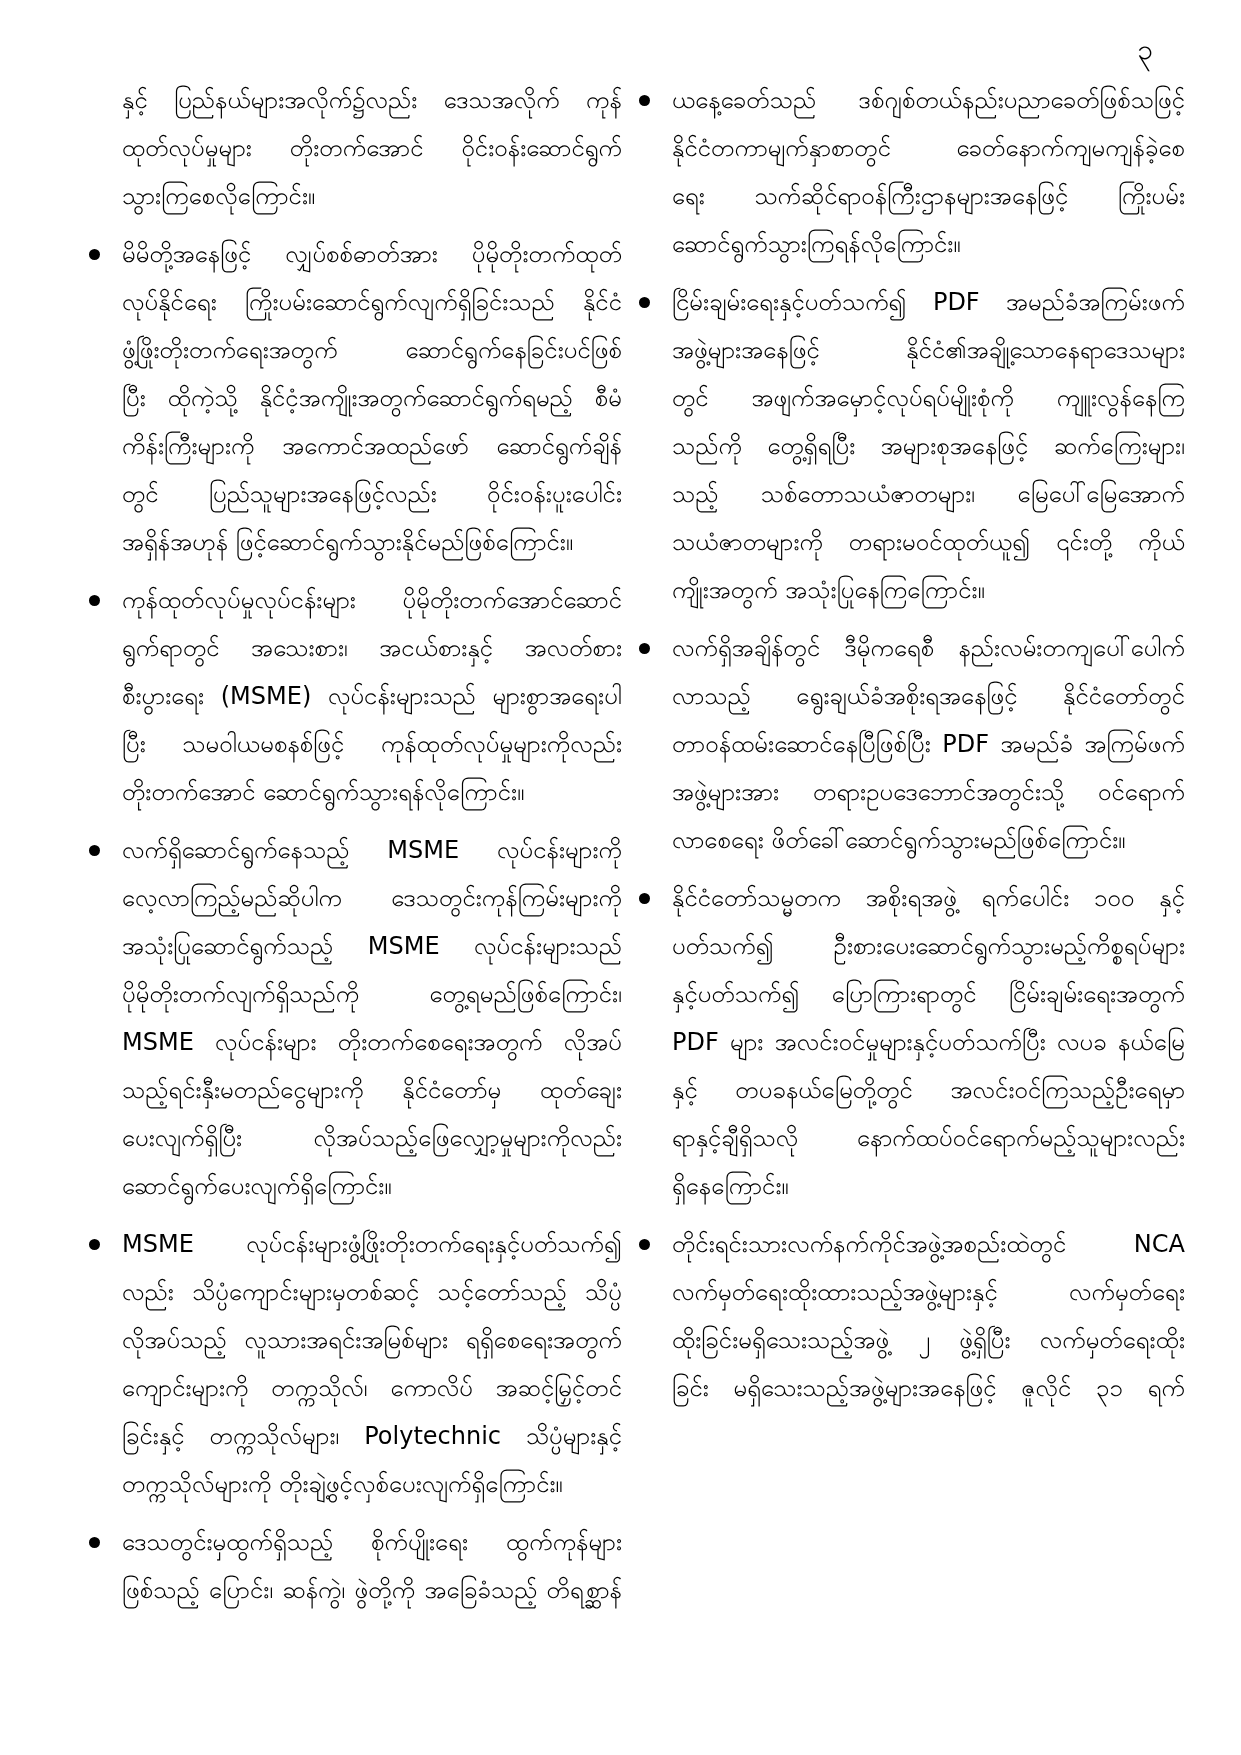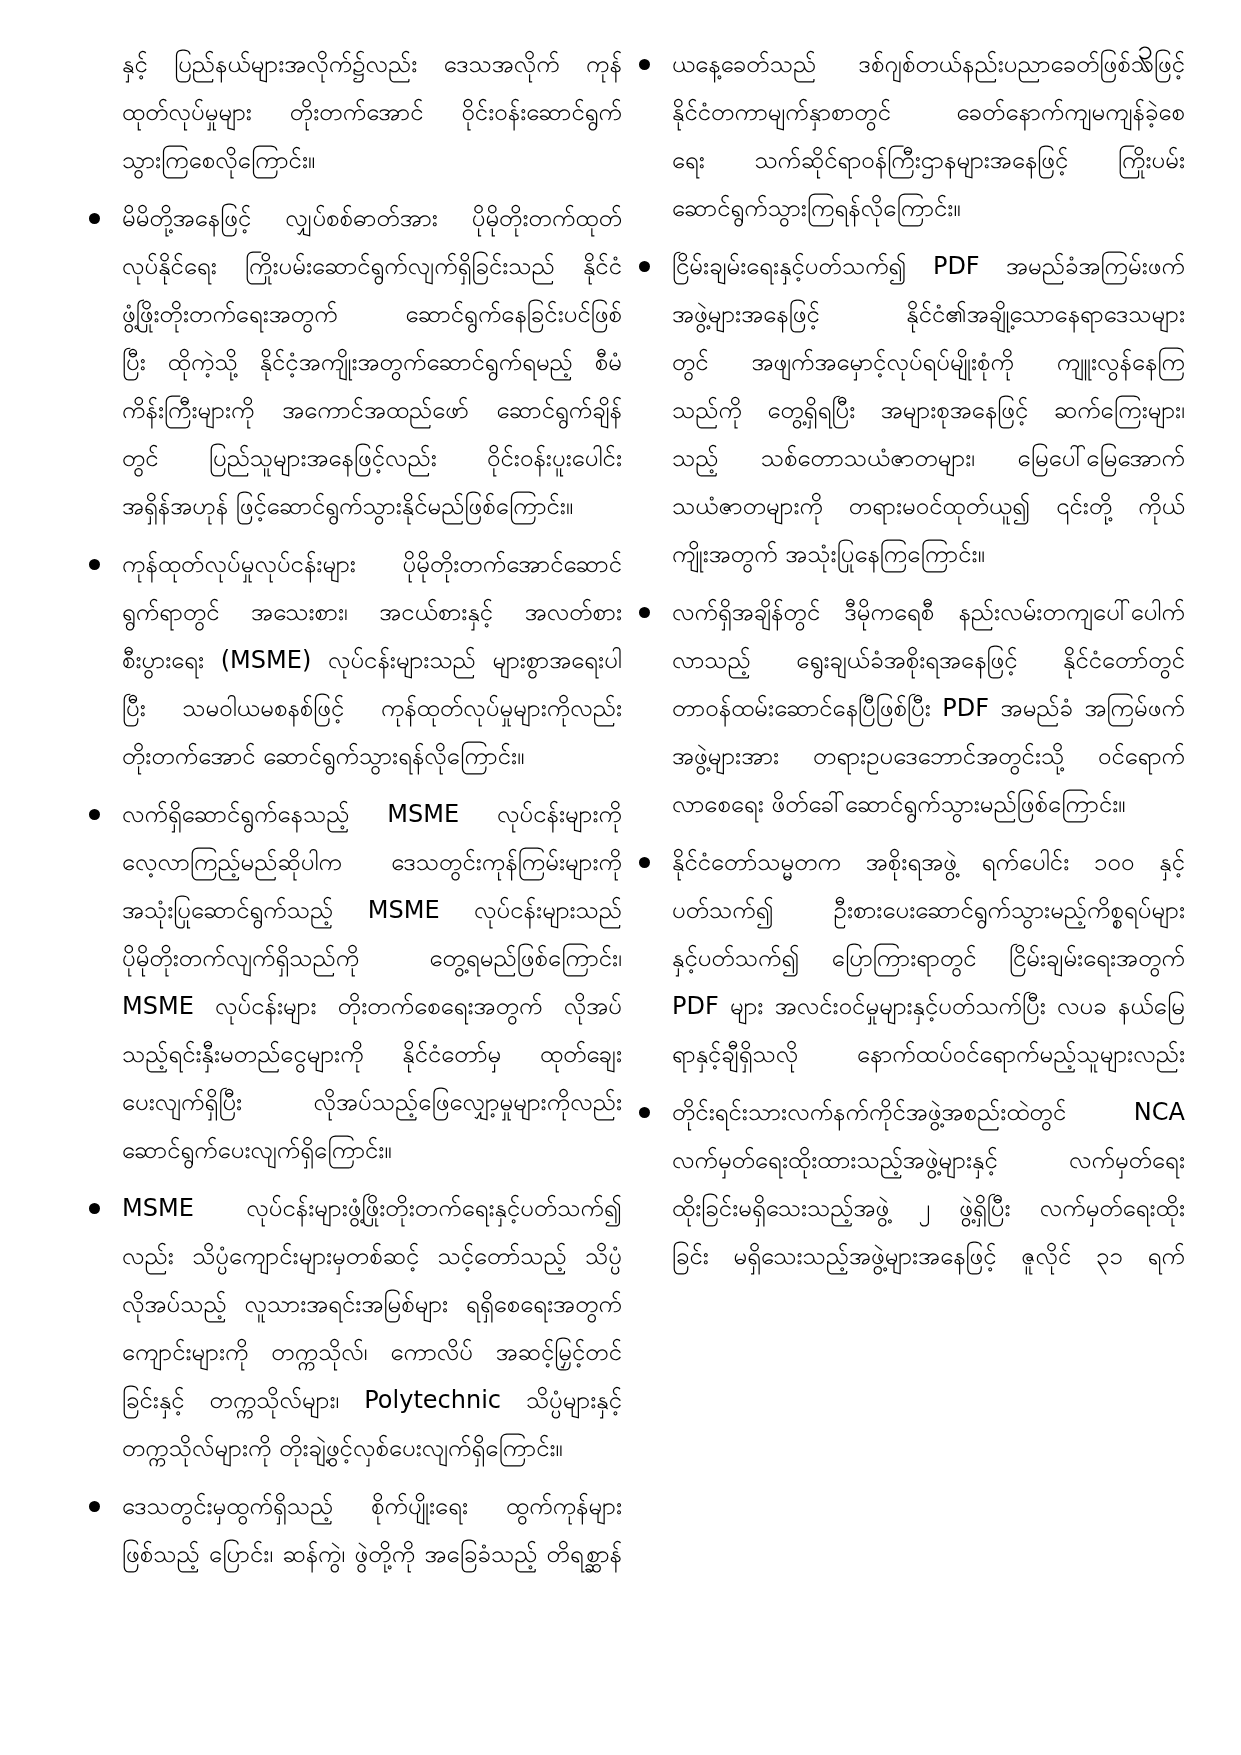--- a/index.html
+++ b/index.html
@@ -25,21 +25,21 @@
     position: absolute;
     top: 34px;
     right: 88px;
     font-size: 28px;
     line-height: 32px;
     color: #000000;
   }
   .columns {
     display: flex;
     box-sizing: border-box;
-    padding: 40px 56px 0 85px;
+    padding: 76px 56px 0 85px;
     gap: 13px;
   }
   .col { flex: 0 0 auto; }
   .col-left  { width: 537px; }
   .col-right { width: 550px; }
   .para {
     position: relative;
     padding-left: 37px;
     margin: 0 0 10px 0;
   }
@@ -146,21 +146,23 @@
           <div class="line">တာဝန်ထမ်းဆောင်နေပြီဖြစ်ပြီး PDF အမည်ခံ အကြမ်ဖက်</div>
           <div class="line">အဖွဲ့များအား တရားဥပဒေဘောင်အတွင်းသို့ ဝင်ရောက်</div>
           <div class="line ragged">လာစေရေး ဖိတ်ခေါ်ဆောင်ရွက်သွားမည်ဖြစ်ကြောင်း။</div>
         </div>
         <div class="para">
           <span class="bullet"></span>
           <div class="line">နိုင်ငံတော်သမ္မတက အစိုးရအဖွဲ့ ရက်ပေါင်း ၁၀၀ နှင့်</div>
           <div class="line">ပတ်သက်၍ ဦးစားပေးဆောင်ရွက်သွားမည့်ကိစ္စရပ်များ</div>
           <div class="line">နှင့်ပတ်သက်၍ ပြောကြားရာတွင် ငြိမ်းချမ်းရေးအတွက်</div>
           <div class="line">PDF များ အလင်းဝင်မှုများနှင့်ပတ်သက်ပြီး လပခ နယ်မြေ</div>
+          <div class="line">နှင့် တပခနယ်မြေတို့တွင် အလင်းဝင်ကြသည့်ဦးရေမှာ</div>
           <div class="line">ရာနှင့်ချီရှိသလို နောက်ထပ်ဝင်ရောက်မည့်သူများလည်း</div>
+          <div class="line ragged">ရှိနေကြောင်း။</div>
         </div>
         <div class="para">
           <span class="bullet"></span>
           <div class="line">တိုင်းရင်းသားလက်နက်ကိုင်အဖွဲ့အစည်းထဲတွင် NCA</div>
           <div class="line">လက်မှတ်ရေးထိုးထားသည့်အဖွဲ့များနှင့် လက်မှတ်ရေး</div>
           <div class="line">ထိုးခြင်းမရှိသေးသည့်အဖွဲ့ ၂ ဖွဲ့ရှိပြီး လက်မှတ်ရေးထိုး</div>
           <div class="line">ခြင်း မရှိသေးသည့်အဖွဲ့များအနေဖြင့် ဇူလိုင် ၃၁ ရက်</div>
         </div>
       </div>
   </div>

